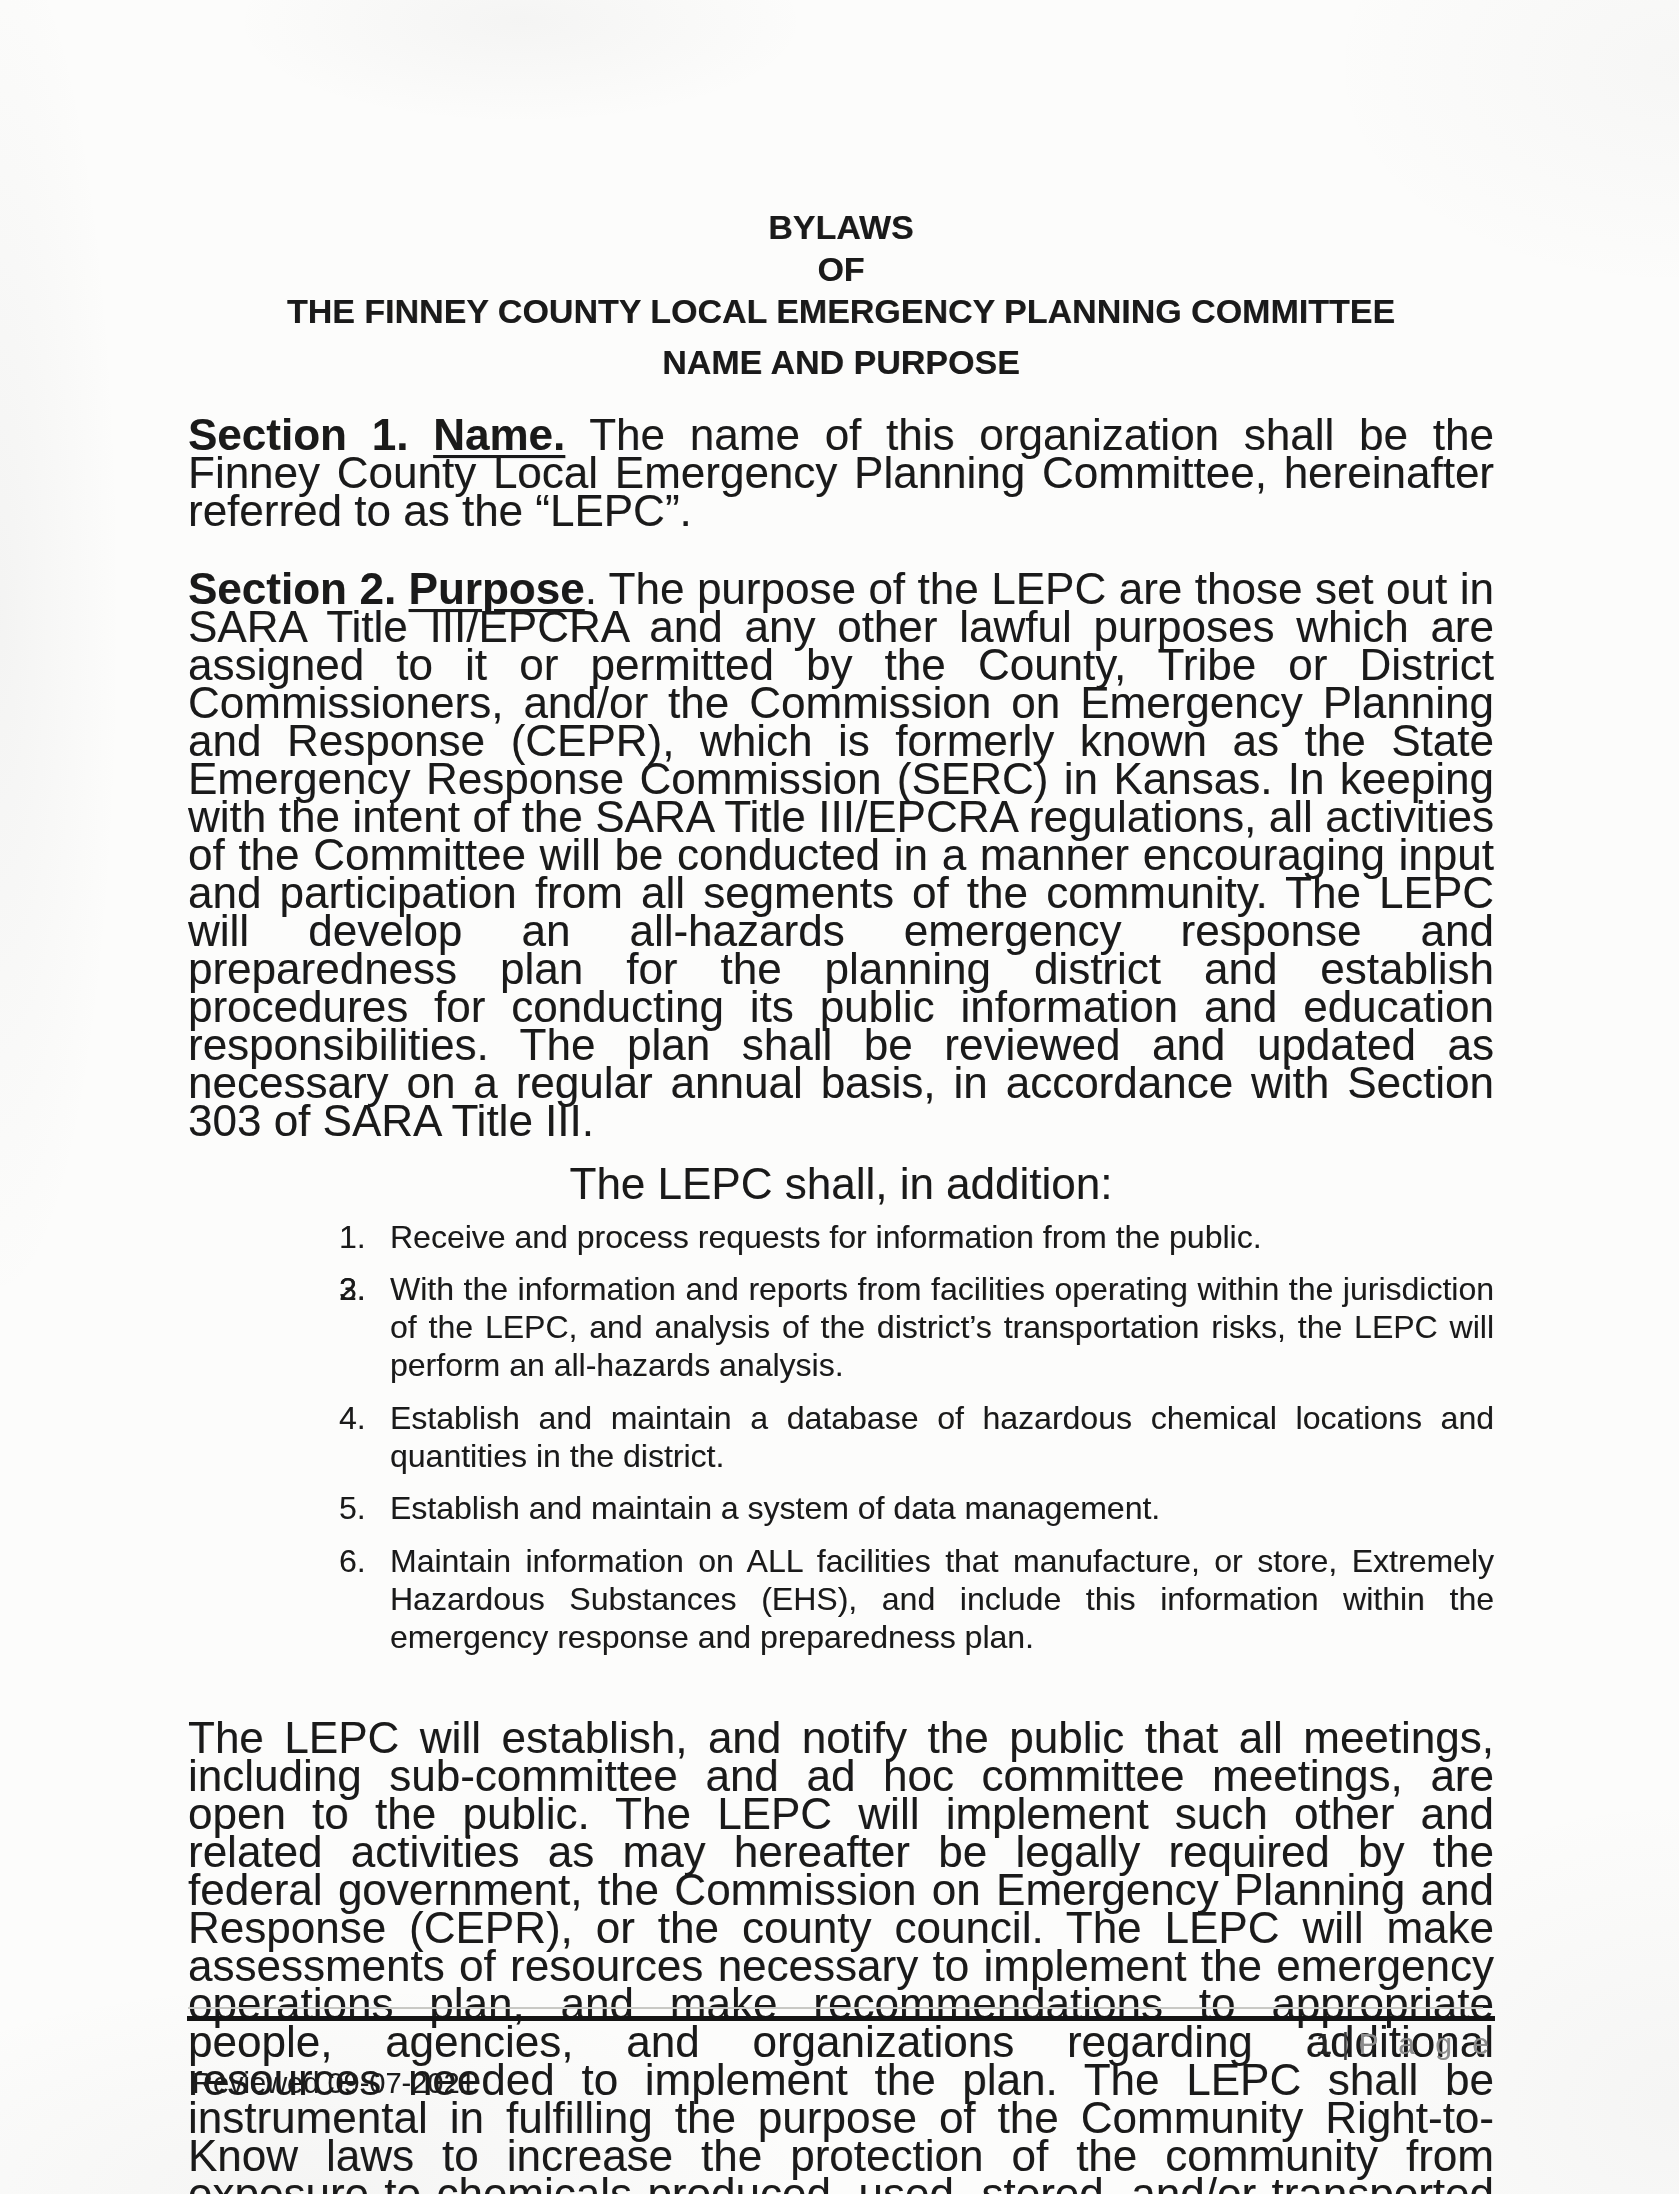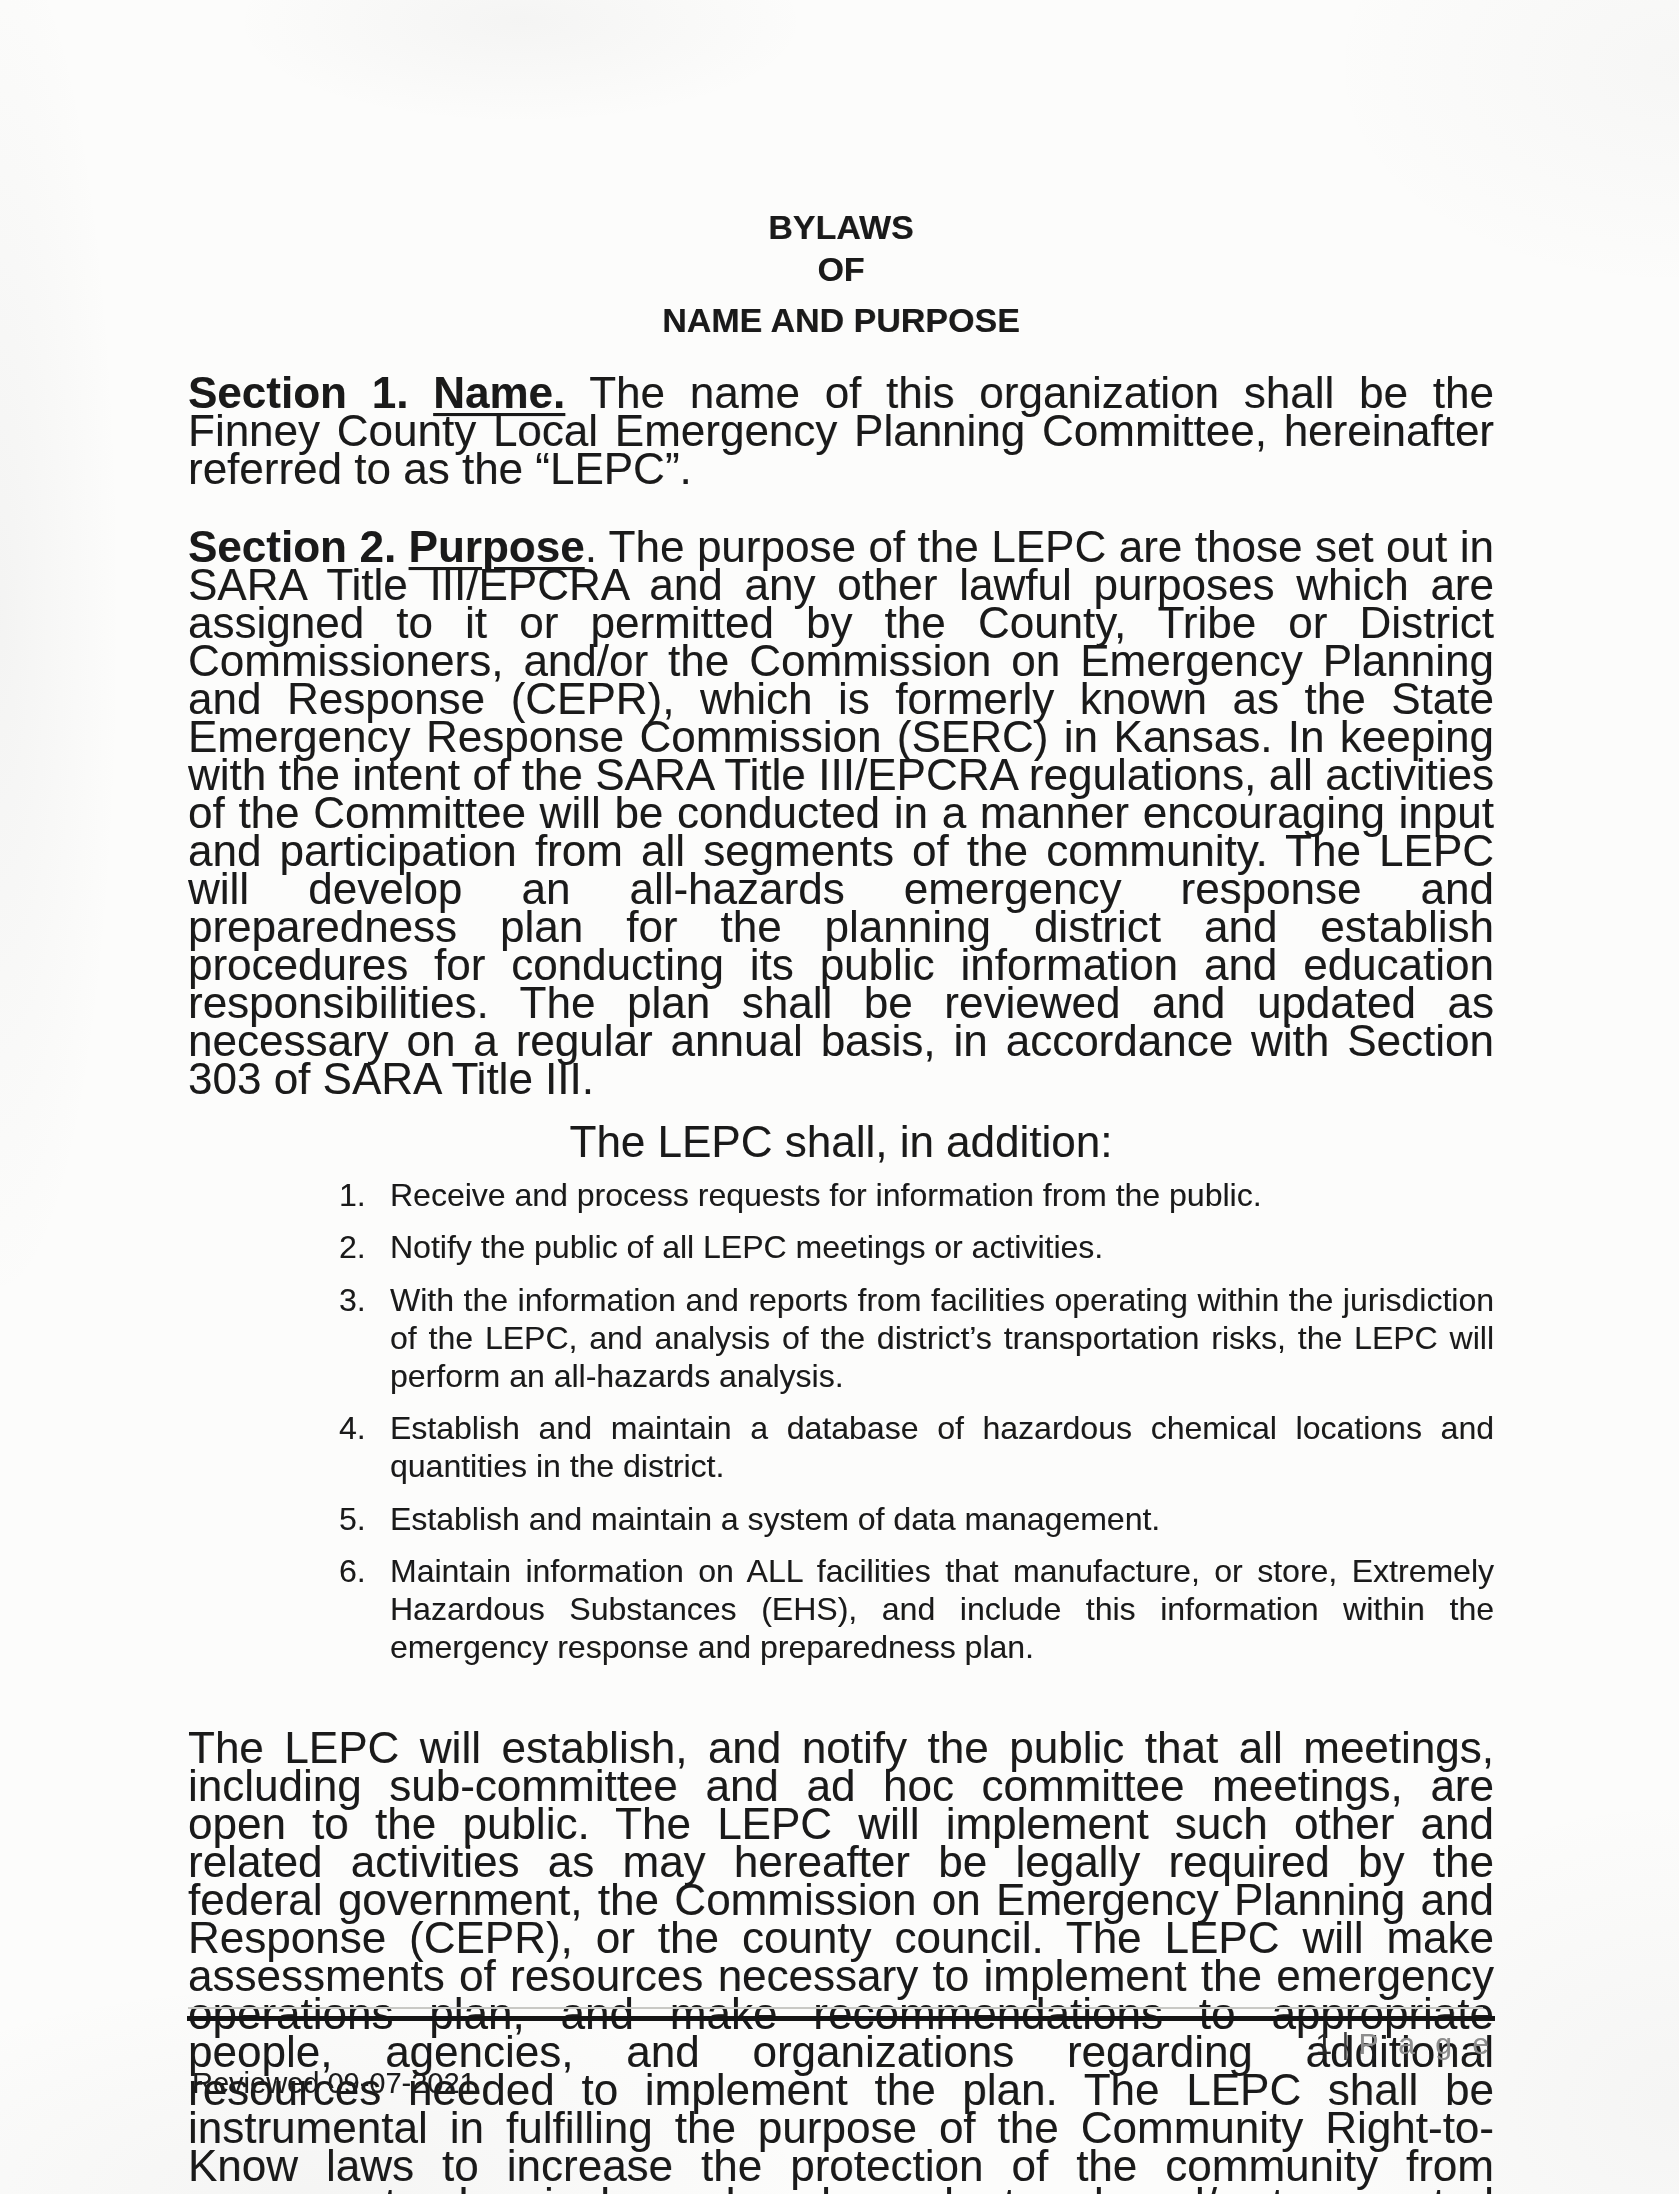--- a/index.html
+++ b/index.html
@@ -72,32 +72,33 @@
   }
 </style>
 </head>
 <body>
 
 <div class="page">
   <div class="content">
 
     <div class="title-line">BYLAWS</div>
     <div class="title-line">OF</div>
+    <div class="title-line">THE FINNEY COUNTY LOCAL EMERGENCY PLANNING COMMITTEE</div>
 
     <div class="title-line heading-sub">NAME AND PURPOSE</div>
 
     <p class="para sec1"><span class="lead">Section 1. </span><span class="kw">Name.</span><span> The name of this organization shall be the Finney County Local Emergency Planning Committee, hereinafter referred to as the “LEPC”.</span></p>
 
     <p class="para sec2"><span class="lead">Section 2. </span><span class="kw">Purpose</span><span>. The purpose of the LEPC are those set out in SARA Title III/EPCRA and any other lawful purposes which are assigned to it or permitted by the County, Tribe or District Commissioners, and/or the Commission on Emergency Planning and Response (CEPR), which is formerly known as the State Emergency Response Commission (SERC) in Kansas. In keeping with the intent of the SARA Title III/EPCRA regulations, all activities of the Committee will be conducted in a manner encouraging input and participation from all segments of the community. The LEPC will develop an all-hazards emergency response and preparedness plan for the planning district and establish procedures for conducting its public information and education responsibilities. The plan shall be reviewed and updated as necessary on a regular annual basis, in accordance with Section 303 of SARA Title III.</span></p>
 
     <p class="para intro">The LEPC shall, in addition:</p>
 
     <ol class="lepc-list">
       <li><span class="num">1.</span><span>Receive and process requests for information from the public.</span></li>
-      <li><span class="num">2.</span><span>Notify the public of all LEPC meetings or activities.</span></li>
+      <li><span class="num">2.</span></li>
       <li><span class="num">3.</span><span>With the information and reports from facilities operating within the jurisdiction of the LEPC, and analysis of the district’s transportation risks, the LEPC will perform an all-hazards analysis.</span></li>
       <li><span class="num">4.</span><span>Establish and maintain a database of hazardous chemical locations and quantities in the district.</span></li>
       <li><span class="num">5.</span><span>Establish and maintain a system of data management.</span></li>
       <li><span class="num">6.</span><span>Maintain information on ALL facilities that manufacture, or store, Extremely Hazardous Substances (EHS), and include this information within the emergency response and preparedness plan.</span></li>
     </ol>
 
     <p class="para closing">The LEPC will establish, and notify the public that all meetings, including sub-committee and ad hoc committee meetings, are open to the public. The LEPC will implement such other and related activities as may hereafter be legally required by the federal government, the Commission on Emergency Planning and Response (CEPR), or the county council. The LEPC will make assessments of resources necessary to implement the emergency operations plan, and make recommendations to appropriate people, agencies, and organizations regarding additional resources needed to implement the plan. The LEPC shall be instrumental in fulfilling the purpose of the Community Right-to-Know laws to increase the protection of the community from exposure to chemicals produced, used, stored, and/or transported within the planning district. Transportation</p>
   </div>
 
   <div class="footer-rule"></div>

